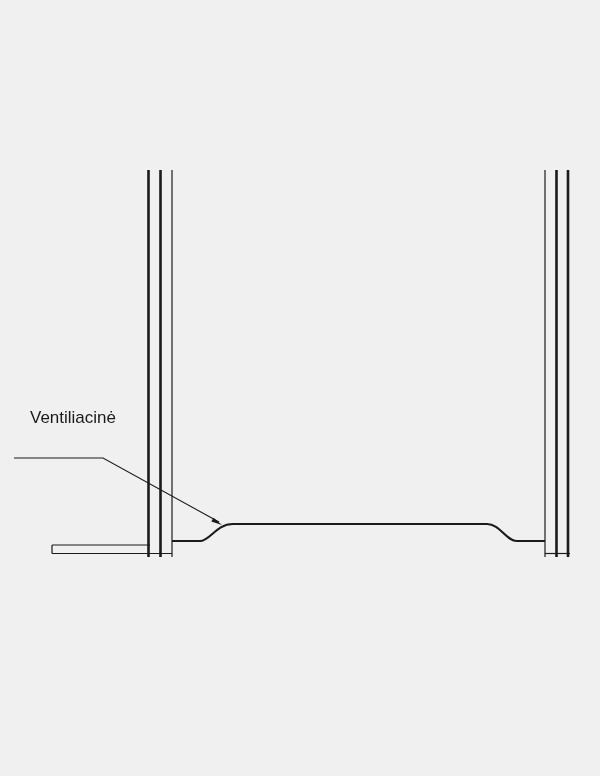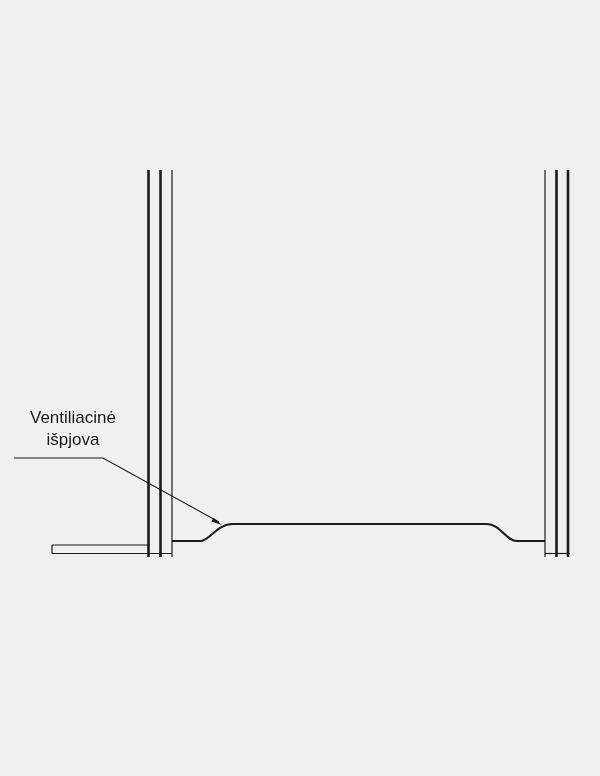--- a/index.html
+++ b/index.html
@@ -71,16 +71,15 @@
     <line class="ln thin" x1="545" y1="553.5" x2="570" y2="553.5"></line>
 
     <g>
       <path class="ln leader" d="M14 458 H103 L219 522"></path>
       <polygon class="arrowhead" points="222,525 211.3,521.5 213.5,517.7"></polygon>
     </g>
   </svg>
 
   <div class="callout-label">
     <span class="line">Ventiliacinė</span>
-    <span class="line">išpjova</span>
   </div>
 
 </div>
 
 </body></html>

